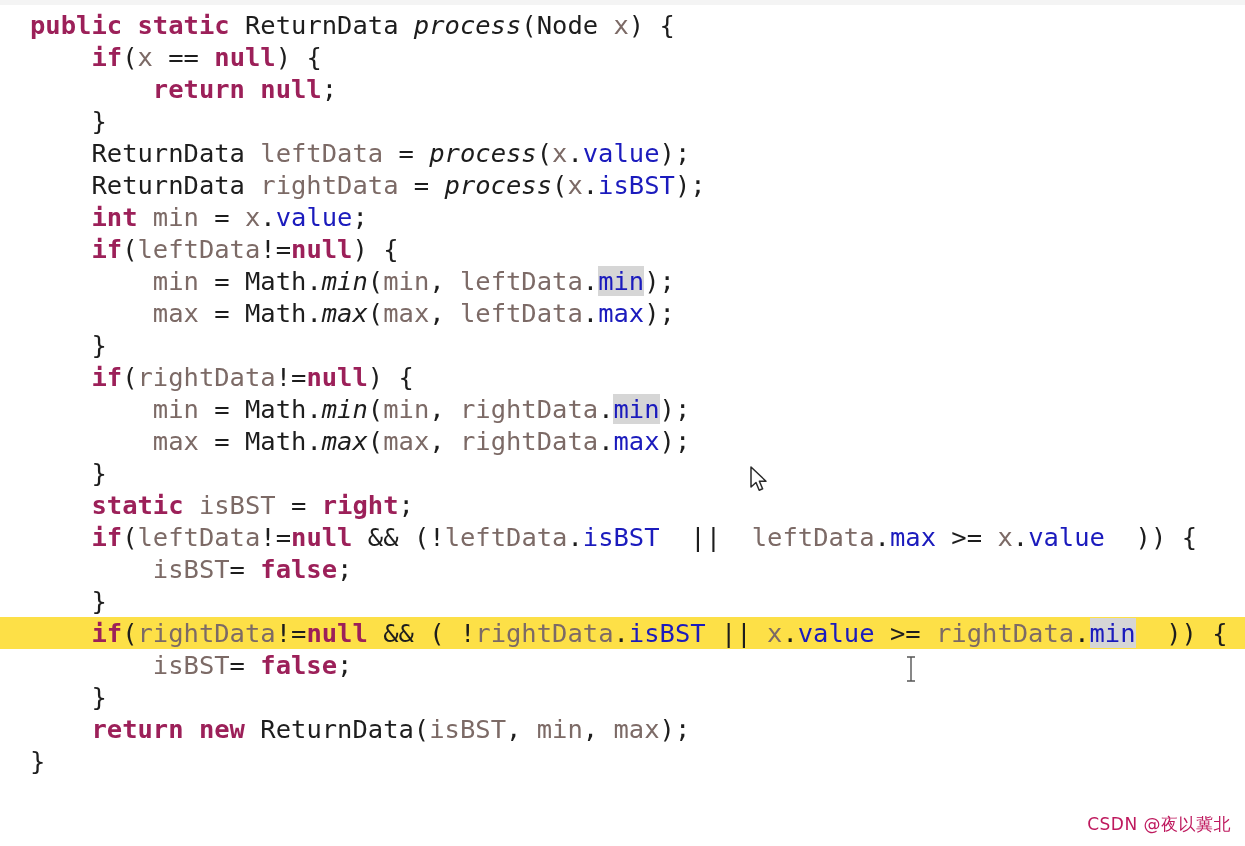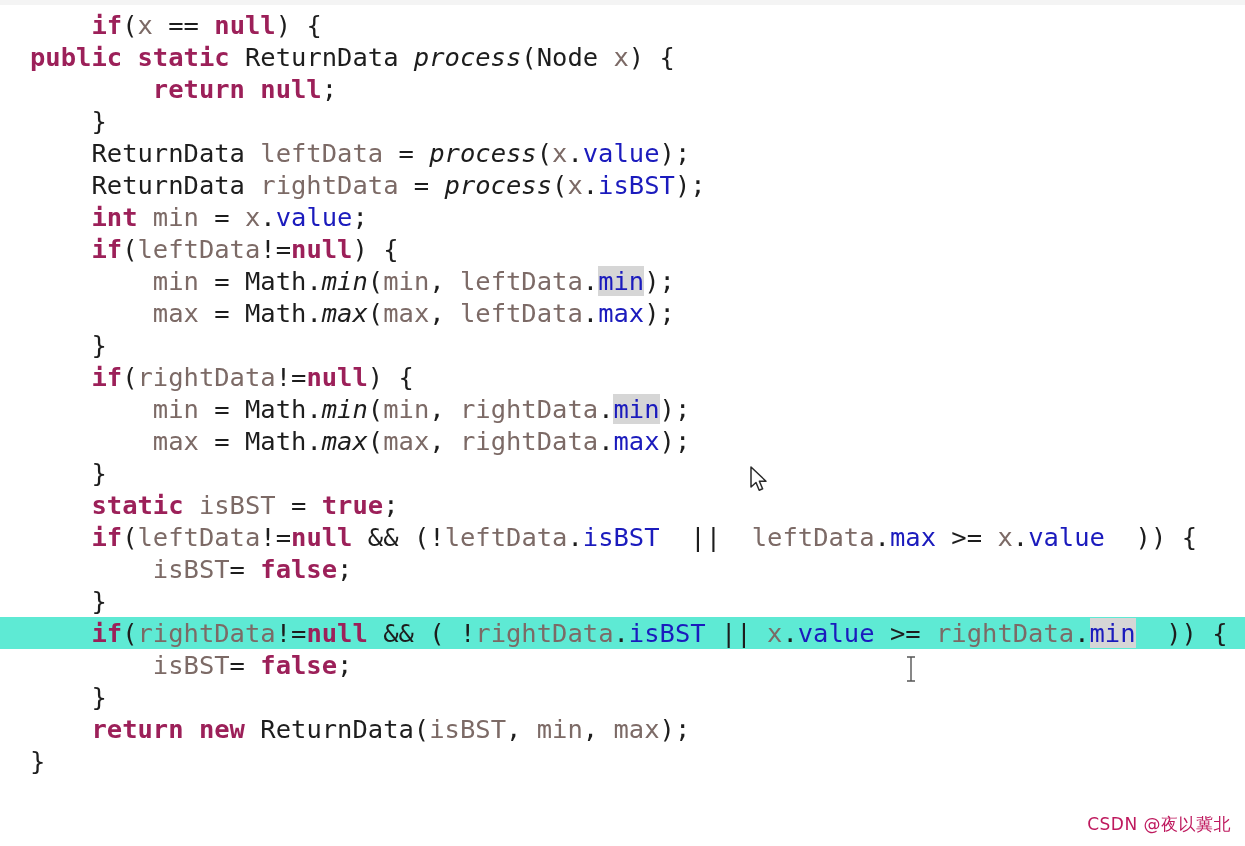--- a/index.html
+++ b/index.html
@@ -44,21 +44,21 @@
     white-space: pre;
     font-family: "DejaVu Sans Mono", monospace;
     font-size: 25.5px;
     letter-spacing: 0px;
     color: #1a1a1a;
     padding-left: 30px;
     box-sizing: border-box;
   }
 
   .code-line.current {
-    background: #5eead4;
+    background: #fde047;
   }
 
   
   .kw       { color: #9c2059; font-weight: bold; }   
   .type     { color: #1d1d1d; }                      
   .local    { color: #7c6a66; }                      
   .field    { color: #1b1bbd; }                      
   .method   { color: #1d1d1d; font-style: italic; }  
   .punct    { color: #1d1d1d; }
   .op       { color: #1d1d1d; }
@@ -95,23 +95,23 @@
 </style>
 </head>
 <body>
 
 <div id="editor">
 
   <div class="top-strip"></div>
 
   <div class="code-area">
 
+    <div class="code-line"><span class="kw">public</span><span class="punct"> </span><span class="kw">static</span><span class="punct"> </span><span class="type">ReturnData</span><span class="punct"> </span><span class="method">process</span><span class="punct">(</span><span class="type">Node</span><span class="punct"> </span><span class="local">x</span><span class="punct">) {</span></div>
+
     <div class="code-line">    <span class="kw">if</span><span class="punct">(</span><span class="local">x</span><span class="punct"> </span><span class="op">==</span><span class="punct"> </span><span class="kw">null</span><span class="punct">) {</span></div>
-
-    <div class="code-line"><span class="kw">public</span><span class="punct"> </span><span class="kw">static</span><span class="punct"> </span><span class="type">ReturnData</span><span class="punct"> </span><span class="method">process</span><span class="punct">(</span><span class="type">Node</span><span class="punct"> </span><span class="local">x</span><span class="punct">) {</span></div>
 
     <div class="code-line">        <span class="kw">return</span><span class="punct"> </span><span class="kw">null</span><span class="punct">;</span></div>
 
     <div class="code-line">    <span class="punct">}</span></div>
 
     <div class="code-line">    <span class="type">ReturnData</span><span class="punct"> </span><span class="local">leftData</span><span class="punct"> </span><span class="op">=</span><span class="punct"> </span><span class="method">process</span><span class="punct">(</span><span class="local">x</span><span class="punct">.</span><span class="field">value</span><span class="punct">);</span></div>
 
     <div class="code-line">    <span class="type">ReturnData</span><span class="punct"> </span><span class="local">rightData</span><span class="punct"> </span><span class="op">=</span><span class="punct"> </span><span class="method">process</span><span class="punct">(</span><span class="local">x</span><span class="punct">.</span><span class="field">isBST</span><span class="punct">);</span></div>
 
     <div class="code-line">    <span class="kw">int</span><span class="punct"> </span><span class="local">min</span><span class="punct"> </span><span class="op">=</span><span class="punct"> </span><span class="local">x</span><span class="punct">.</span><span class="field">value</span><span class="punct">;</span></div>
@@ -126,21 +126,21 @@
     <div class="code-line">    <span class="punct">}</span></div>
 
     <div class="code-line">    <span class="kw">if</span><span class="punct">(</span><span class="local">rightData</span><span class="op">!=</span><span class="kw">null</span><span class="punct">) {</span></div>
 
     <div class="code-line">        <span class="local">min</span><span class="punct"> </span><span class="op">=</span><span class="punct"> </span><span class="type">Math</span><span class="punct">.</span><span class="method">min</span><span class="punct">(</span><span class="local">min</span><span class="punct">, </span><span class="local">rightData</span><span class="punct">.</span><span class="field hl">min</span><span class="punct">);</span></div>
 
     <div class="code-line">        <span class="local">max</span><span class="punct"> </span><span class="op">=</span><span class="punct"> </span><span class="type">Math</span><span class="punct">.</span><span class="method">max</span><span class="punct">(</span><span class="local">max</span><span class="punct">, </span><span class="local">rightData</span><span class="punct">.</span><span class="field">max</span><span class="punct">);</span></div>
 
     <div class="code-line">    <span class="punct">}</span></div>
 
-    <div class="code-line">    <span class="kw">static</span><span class="punct"> </span><span class="local">isBST</span><span class="punct"> </span><span class="op">=</span><span class="punct"> </span><span class="kw">true</span><span class="punct">;</span></div>
+    <div class="code-line">    <span class="kw">static</span><span class="punct"> </span><span class="local">isBST</span><span class="punct"> </span><span class="op">=</span><span class="punct"> </span><span class="kw">right</span><span class="punct">;</span></div>
 
     <div class="code-line">    <span class="kw">if</span><span class="punct">(</span><span class="local">leftData</span><span class="op">!=</span><span class="kw">null</span><span class="punct"> </span><span class="op">&amp;&amp;</span><span class="punct"> (</span><span class="op">!</span><span class="local">leftData</span><span class="punct">.</span><span class="field">isBST</span><span class="punct">  </span><span class="op">||</span><span class="punct">  </span><span class="local">leftData</span><span class="punct">.</span><span class="field">max</span><span class="punct"> </span><span class="op">&gt;=</span><span class="punct"> </span><span class="local">x</span><span class="punct">.</span><span class="field">value</span><span class="punct">  )) {</span></div>
 
     <div class="code-line">        <span class="local">isBST</span><span class="op">=</span><span class="punct"> </span><span class="kw">false</span><span class="punct">;</span></div>
 
     <div class="code-line">    <span class="punct">}</span></div>
 
     <div class="code-line current">    <span class="kw">if</span><span class="punct">(</span><span class="local">rightData</span><span class="op">!=</span><span class="kw">null</span><span class="punct"> </span><span class="op">&amp;&amp;</span><span class="punct"> ( </span><span class="op">!</span><span class="local">rightData</span><span class="punct">.</span><span class="field">isBST</span><span class="punct"> </span><span class="op">||</span><span class="punct"> </span><span class="local">x</span><span class="punct">.</span><span class="field">value</span><span class="punct"> </span><span class="op">&gt;=</span><span class="punct"> </span><span class="local">rightData</span><span class="punct">.</span><span class="field hl">min</span><span class="punct">  )) {</span></div>
 
     <div class="code-line">        <span class="local">isBST</span><span class="op">=</span><span class="punct"> </span><span class="kw">false</span><span class="punct">;</span></div>

